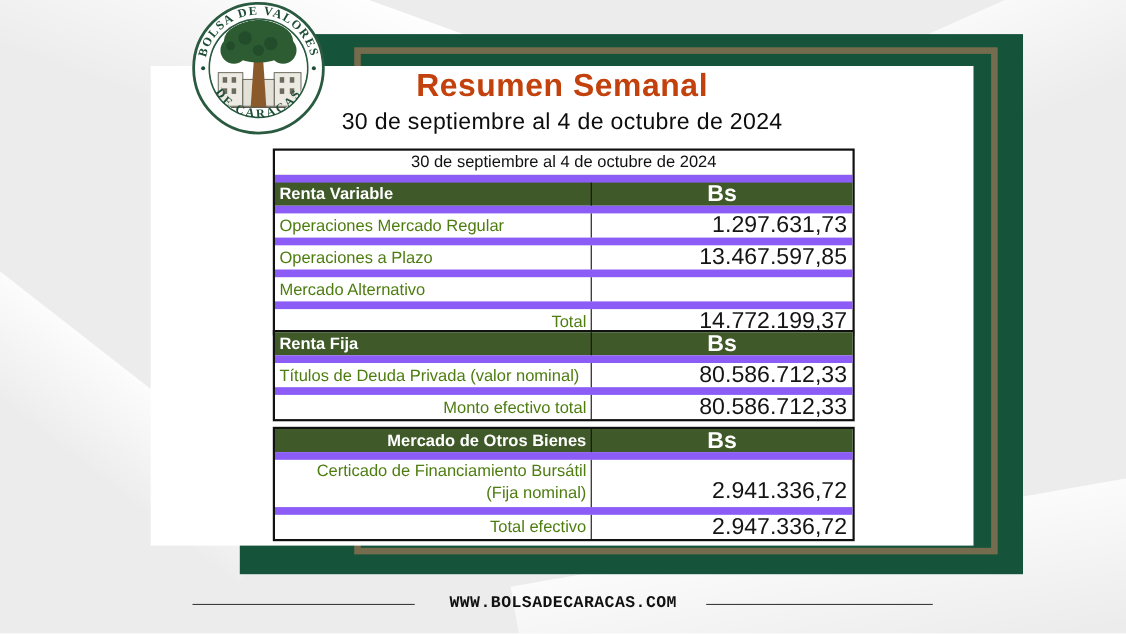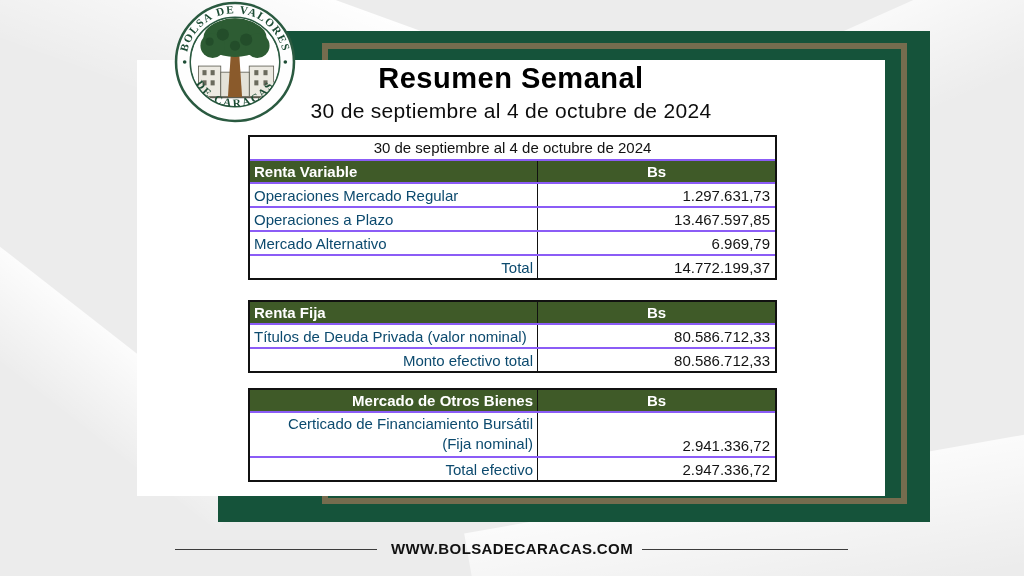--- a/index.html
+++ b/index.html
@@ -19,45 +19,45 @@
     background:linear-gradient(180deg, rgba(255,255,255,.7), rgba(255,255,255,0));}
 
   #green-panel{position:absolute; left:218px; top:31px; width:712px; height:491px; background:#15533a;}
   #brown-frame{position:absolute; left:322px; top:43px; width:585px; height:461px;
     border:6px solid #756c4e; box-sizing:border-box;}
   #white-card{position:absolute; left:137px; top:60px; width:748px; height:436px; background:#ffffff;}
 
   #logo{position:absolute; left:174px; top:1px; width:122px; height:122px;}
 
   #page-title{position:absolute; left:137px; top:62px; width:748px; text-align:center;
-    font-size:29px; font-weight:bold; color:#000000; letter-spacing:.5px;}
+    font-size:29px; font-weight:bold; color:#c2410c; letter-spacing:.5px;}
   #page-subtitle{position:absolute; left:137px; top:99px; width:748px; text-align:center;
     font-size:21px; color:#0d0d0d; letter-spacing:.3px;}
 
   .tbl{position:absolute; left:248px; width:529px; background:#fff;
     border:2px solid #111; box-sizing:border-box;}
   #table-0{top:135px;} #table-1{top:300px;} #table-2{top:388px;text-align:right;}
-  .row{display:flex; border-top:2px solid #8b5cf6; height:22px;}
+  .row{display:flex; border-top:7px solid #8b5cf6; height:22px;}
   .row:first-child{border-top:none;}
   .row.tall{height:43px;}
   .title-row{display:block; text-align:center; font-size:15px; color:#111; line-height:22px; height:22px;}
   .header-row{background:#3f5a28; color:#ffffff; font-weight:bold; height:21px;}
   .cell-l{flex:0 0 288px; border-right:1px solid #111; display:flex; flex-direction:column;
-    justify-content:center; padding:0 4px; box-sizing:border-box; font-size:15px; color:#0c4a6e;}
+    justify-content:center; padding:0 4px; box-sizing:border-box; font-size:15px; color:#4d7c0f;}
   .cell-r{flex:1 1 auto; display:flex; align-items:center; justify-content:flex-end;
-    padding:0 5px; box-sizing:border-box; font-size:15px; color:#141414;}
+    padding:0 5px; box-sizing:border-box; font-size:21px; color:#141414;}
   .header-row .cell-l{justify-content:center; color:#fff;}
   .header-row .cell-r{justify-content:center; color:#fff;}
   .cell-l.ar{align-items:flex-end;}
   .row.tall .cell-l{justify-content:flex-start; padding-top:1px; line-height:20px;}
   .row.tall .cell-r{align-items:flex-end; padding-bottom:2px;margin-top:23px;}
 
   #footer{position:absolute; left:0; top:538px; width:1024px; height:30px;}
   #footer-text{position:absolute; left:0; top:2px; width:1024px; text-align:center;
-    font-size:15px; font-weight:bold; color:#111; letter-spacing:.4px;}
+    font-size:15px; font-weight:bold; color:#111; letter-spacing:.4px;font-family:Liberation Mono, monospace;}
   .footer-line{position:absolute; top:11px; height:0; border-top:1.5px solid #3c3c3c;}
   #footer-line-left{left:175px; width:202px;}
   #footer-line-right{left:642px; width:206px;}
 </style>
 </head>
 <body>
 
 <div id="stage">
 
   <div class="ribbon" id="ribbon-tl"></div>
@@ -127,21 +127,20 @@
       <div class="row">
         <div class="cell-l">Operaciones Mercado Regular</div>
         <div class="cell-r">1.297.631,73</div>
       </div>
       <div class="row">
         <div class="cell-l">Operaciones a Plazo</div>
         <div class="cell-r">13.467.597,85</div>
       </div>
       <div class="row">
         <div class="cell-l">Mercado Alternativo</div>
-        <div class="cell-r">6.969,79</div>
       </div>
       <div class="row">
         <div class="cell-l ar">Total</div>
         <div class="cell-r">14.772.199,37</div>
       </div>
     </div>
   <div class="tbl" id="table-1">
       <div class="row header-row">
         <div class="cell-l">Renta Fija</div>
         <div class="cell-r">Bs</div>

